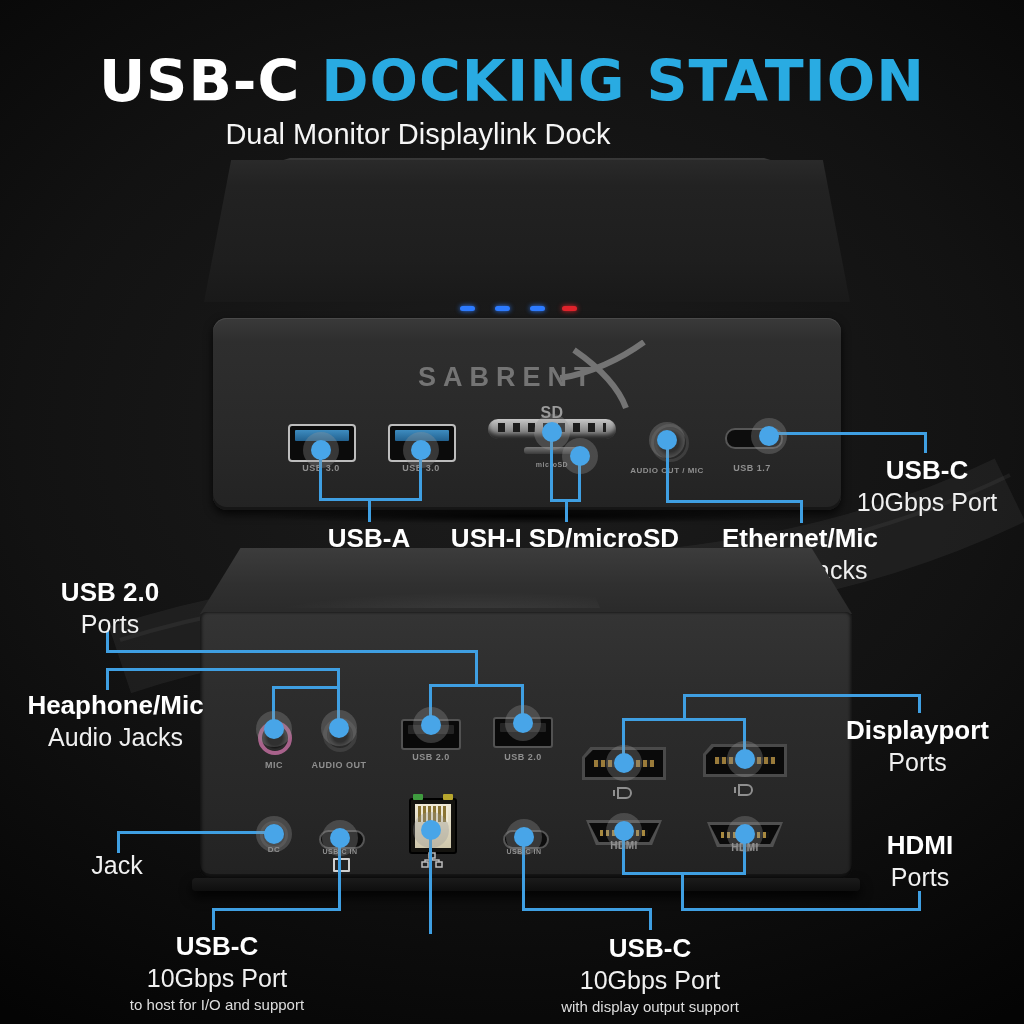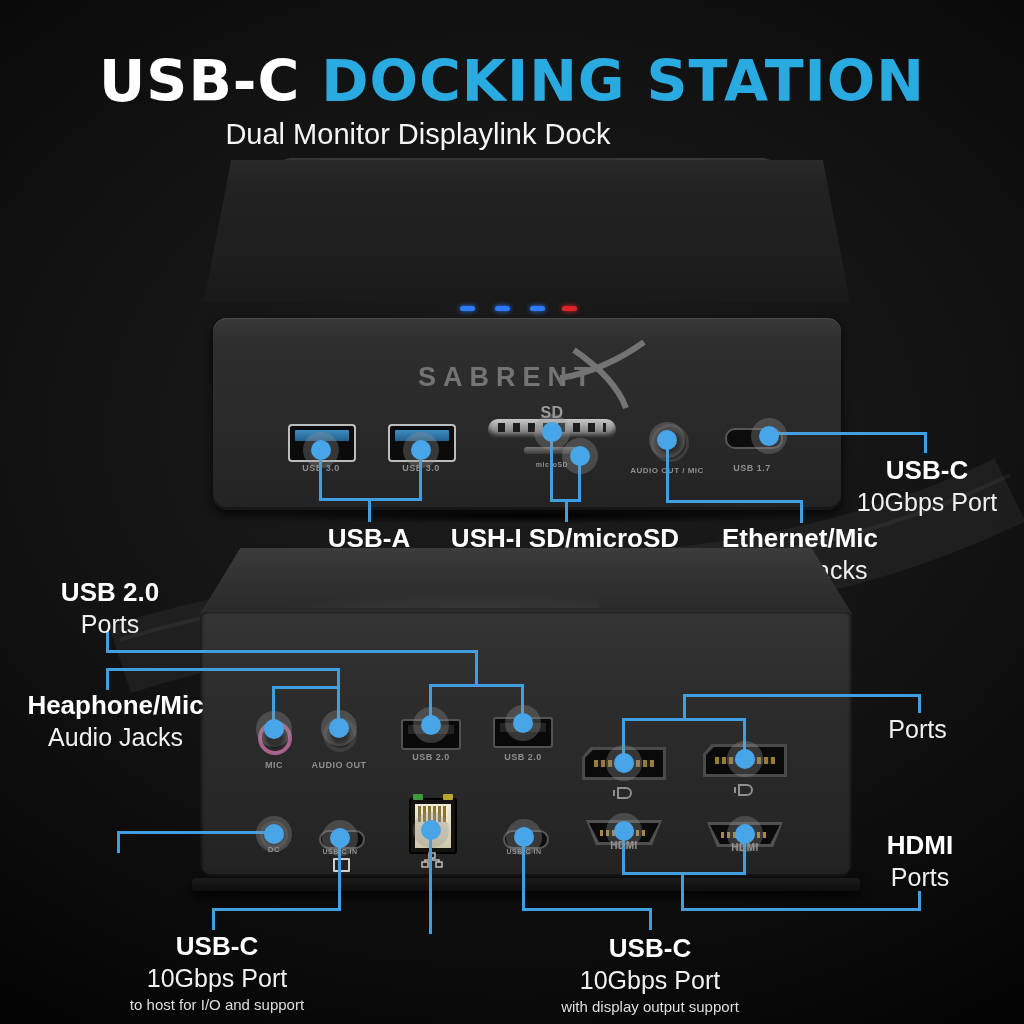--- a/index.html
+++ b/index.html
@@ -311,32 +311,34 @@
 
   <div class="callout" style="left:30px;top:578px;width:160px;">
     <p class="c-title">USB 2.0</p>
     <p class="c-sub">Ports</p>
   </div>
   <div class="callout" style="left:3px;top:691px;width:225px;">
     <p class="c-title">Heaphone/Mic</p>
     <p class="c-sub">Audio Jacks</p>
   </div>
   <div class="callout" style="left:38px;top:852px;width:158px;">
+    <p class="c-sub">Jack</p>
   </div>
   <div class="callout" style="left:112px;top:932px;width:210px;">
     <p class="c-title">USB-C</p>
     <p class="c-sub">10Gbps Port</p>
     <p class="c-note">to host for I/O and support</p>
   </div>
   <div class="callout" style="left:545px;top:934px;width:210px;">
     <p class="c-title">USB-C</p>
     <p class="c-sub">10Gbps Port</p>
     <p class="c-note">with display output support</p>
   </div>
   <div class="callout" style="left:825px;top:716px;width:185px;">
+    <p class="c-title">Displayport</p>
     <p class="c-sub">Ports</p>
   </div>
   <div class="callout" style="left:835px;top:831px;width:170px;">
     <p class="c-title">HDMI</p>
     <p class="c-sub">Ports</p>
   </div>
 
 </div>
 
 </body></html>

